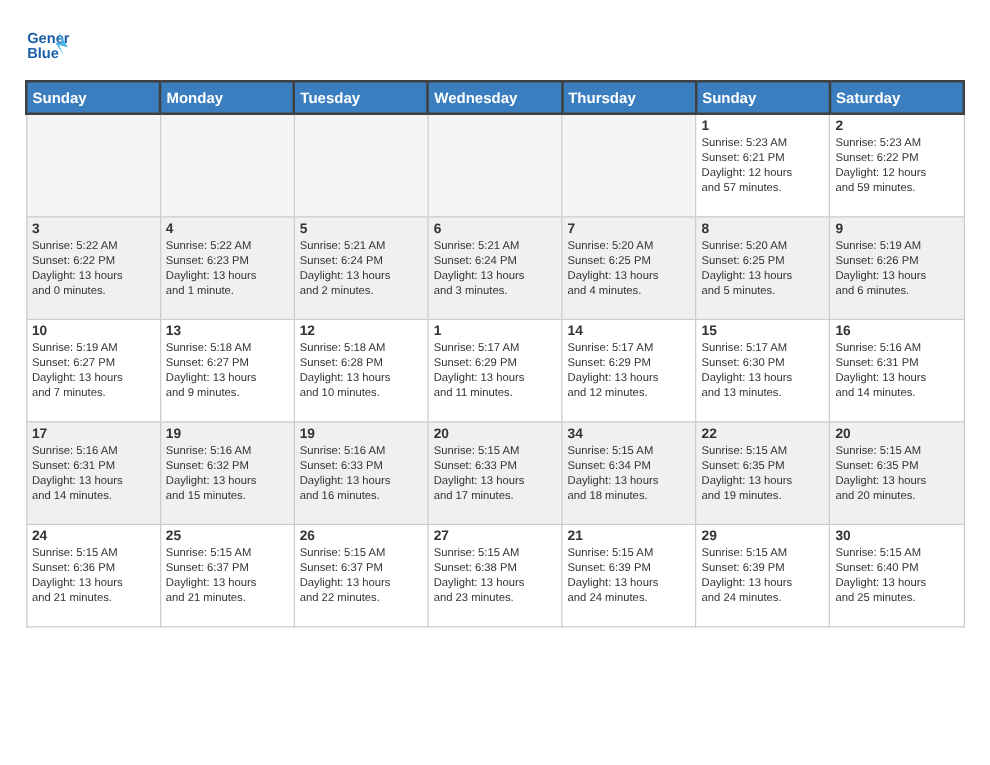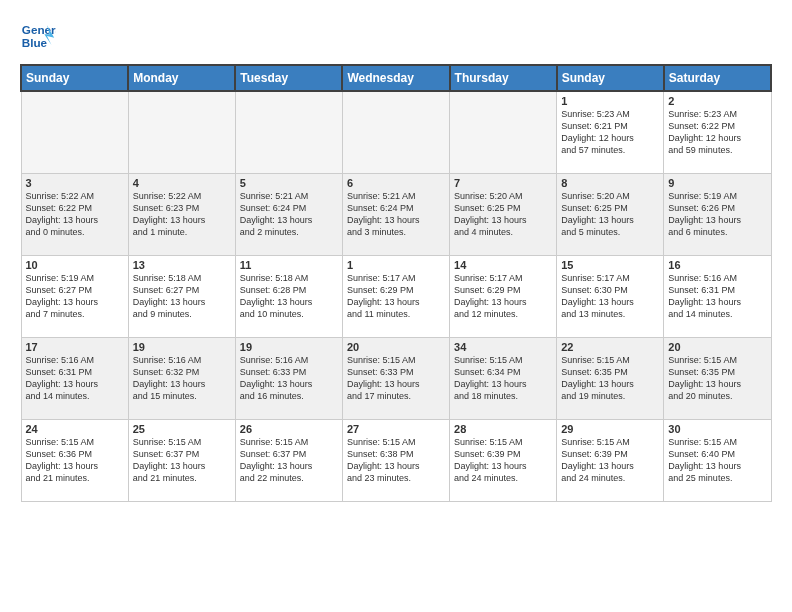--- a/index.html
+++ b/index.html
@@ -194,21 +194,21 @@
 and 7 minutes.</div>
           </td>
           <td>
             <span class="day-num">13</span>
             <div class="day-info" style="white-space: pre-line;">Sunrise: 5:18 AM
 Sunset: 6:27 PM
 Daylight: 13 hours
 and 9 minutes.</div>
           </td>
           <td>
-            <span class="day-num">11</span>
+            <span class="day-num">12</span>
             <div class="day-info" style="white-space: pre-line;">Sunrise: 5:18 AM
 Sunset: 6:28 PM
 Daylight: 13 hours
 and 10 minutes.</div>
           </td>
           <td>
             <span class="day-num">1</span>
             <div class="day-info" style="white-space: pre-line;">Sunrise: 5:17 AM
 Sunset: 6:29 PM
 Daylight: 13 hours
@@ -310,21 +310,21 @@
 and 22 minutes.</div>
           </td>
           <td>
             <span class="day-num">27</span>
             <div class="day-info" style="white-space: pre-line;">Sunrise: 5:15 AM
 Sunset: 6:38 PM
 Daylight: 13 hours
 and 23 minutes.</div>
           </td>
           <td>
-            <span class="day-num">28</span>
+            <span class="day-num">21</span>
             <div class="day-info" style="white-space: pre-line;">Sunrise: 5:15 AM
 Sunset: 6:39 PM
 Daylight: 13 hours
 and 24 minutes.</div>
           </td>
           <td>
             <span class="day-num">29</span>
             <div class="day-info" style="white-space: pre-line;">Sunrise: 5:15 AM
 Sunset: 6:39 PM
 Daylight: 13 hours

